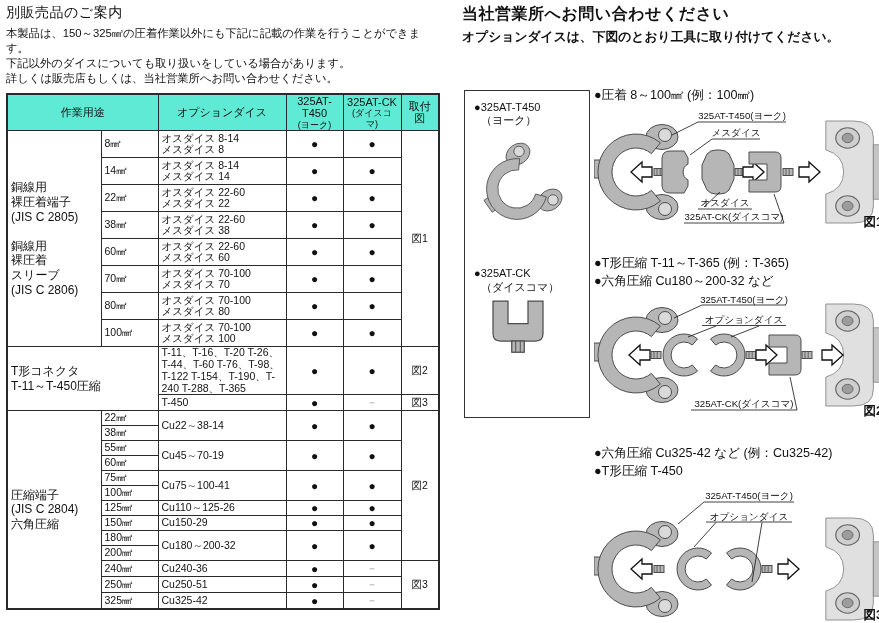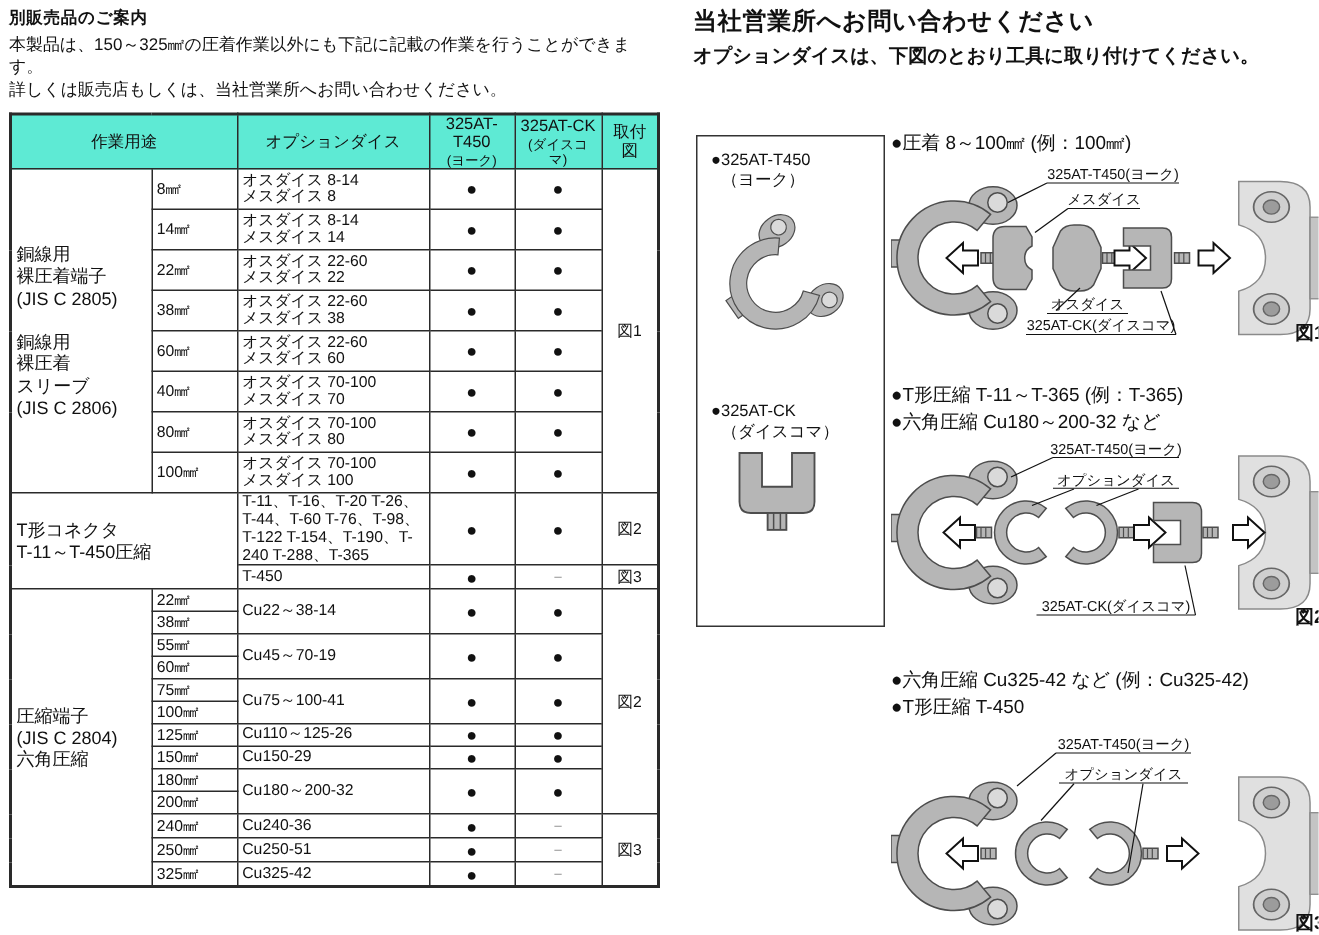--- a/index.html
+++ b/index.html
@@ -4,21 +4,21 @@
 <style>
   html,body{margin:0;padding:0;}
   body{
     width:879px;height:623px;overflow:hidden;position:relative;
     background:#ffffff;color:#111;
     font-family:"Liberation Sans","DejaVu Sans",sans-serif;
     -webkit-font-smoothing:antialiased;
   }
   
   .left-col{position:absolute;left:6px;top:4px;width:432px;}
-  .page-title{font-size:11px;font-weight:bold;margin:0 0 4px 0;letter-spacing:.5px;}
+  .page-title{font-size:14px;font-weight:normal;margin:0 0 4px 0;letter-spacing:.5px;}
   .intro p{margin:0;font-size:11.3px;line-height:1.32;}
   table.dies{border-collapse:collapse;width:432px;margin-top:7px;table-layout:fixed;
     border:2px solid #2a2a2a;font-size:10.5px;}
   table.dies th,table.dies td{border:1px solid #2a2a2a;padding:0 3px;vertical-align:middle;}
   table.dies thead th{background:#5eead4;font-weight:normal;text-align:center;height:27px;font-size:11px;}
   .hdr-sm{font-size:9.5px;line-height:1.15;}
   .hdr-sm .l2{font-size:9px;}
   td.grp{white-space:pre-line;line-height:1.22;font-size:12px;padding-left:4px;}
   td.size{padding-left:4px;}
   td.cell-dies{white-space:pre-line;line-height:1.12;padding-left:4px;margin-left:36px;}
@@ -102,20 +102,21 @@
       <line x1="-1.8" y1="16" x2="-1.8" y2="25" class="thin"></line>
       <line x1="1.8" y1="16" x2="1.8" y2="25" class="thin"></line>
     </g>
   </defs>
 </svg>
 
 <div class="left-col">
   <h1 class="page-title">別販売品のご案内</h1>
   <div class="intro">
     <p>本製品は、150～325㎟の圧着作業以外にも下記に記載の作業を行うことができます。</p>
+    <p>下記以外のダイスについても取り扱いをしている場合があります。</p>
     <p>詳しくは販売店もしくは、当社営業所へお問い合わせください。</p>
   </div>
 
   <table class="dies">
     <colgroup>
         <col style="width:94px">
         <col style="width:57px">
         <col style="width:128px">
         <col style="width:57px">
         <col style="width:58px">
@@ -175,21 +176,21 @@
           <td class="mark">●</td>
         </tr>
       <tr class="r-md">
           <td class="size">60㎟</td>
           <td class="cell-dies">オスダイス 22-60
 メスダイス 60</td>
           <td class="mark">●</td>
           <td class="mark">●</td>
         </tr>
       <tr class="r-md">
-          <td class="size">40㎟</td>
+          <td class="size">70㎟</td>
           <td class="cell-dies">オスダイス 70-100
 メスダイス 70</td>
           <td class="mark">●</td>
           <td class="mark">●</td>
         </tr>
       <tr class="r-md">
           <td class="size">80㎟</td>
           <td class="cell-dies">オスダイス 70-100
 メスダイス 80</td>
           <td class="mark">●</td>

